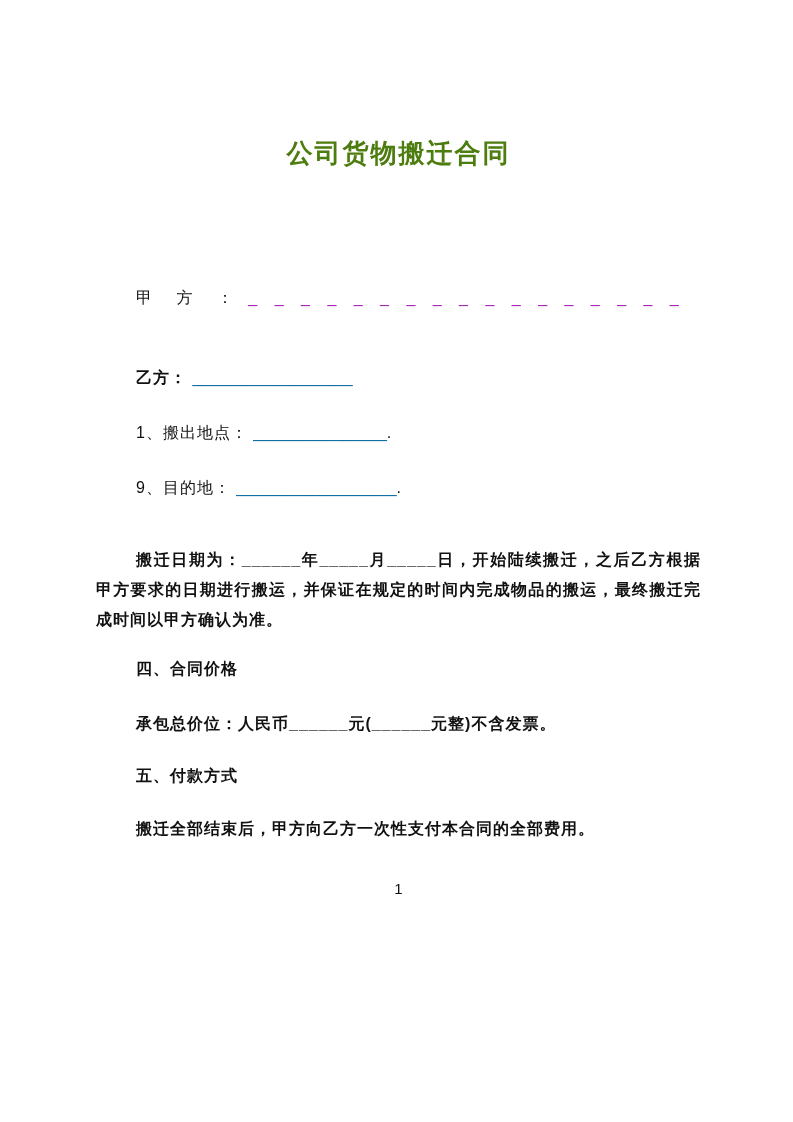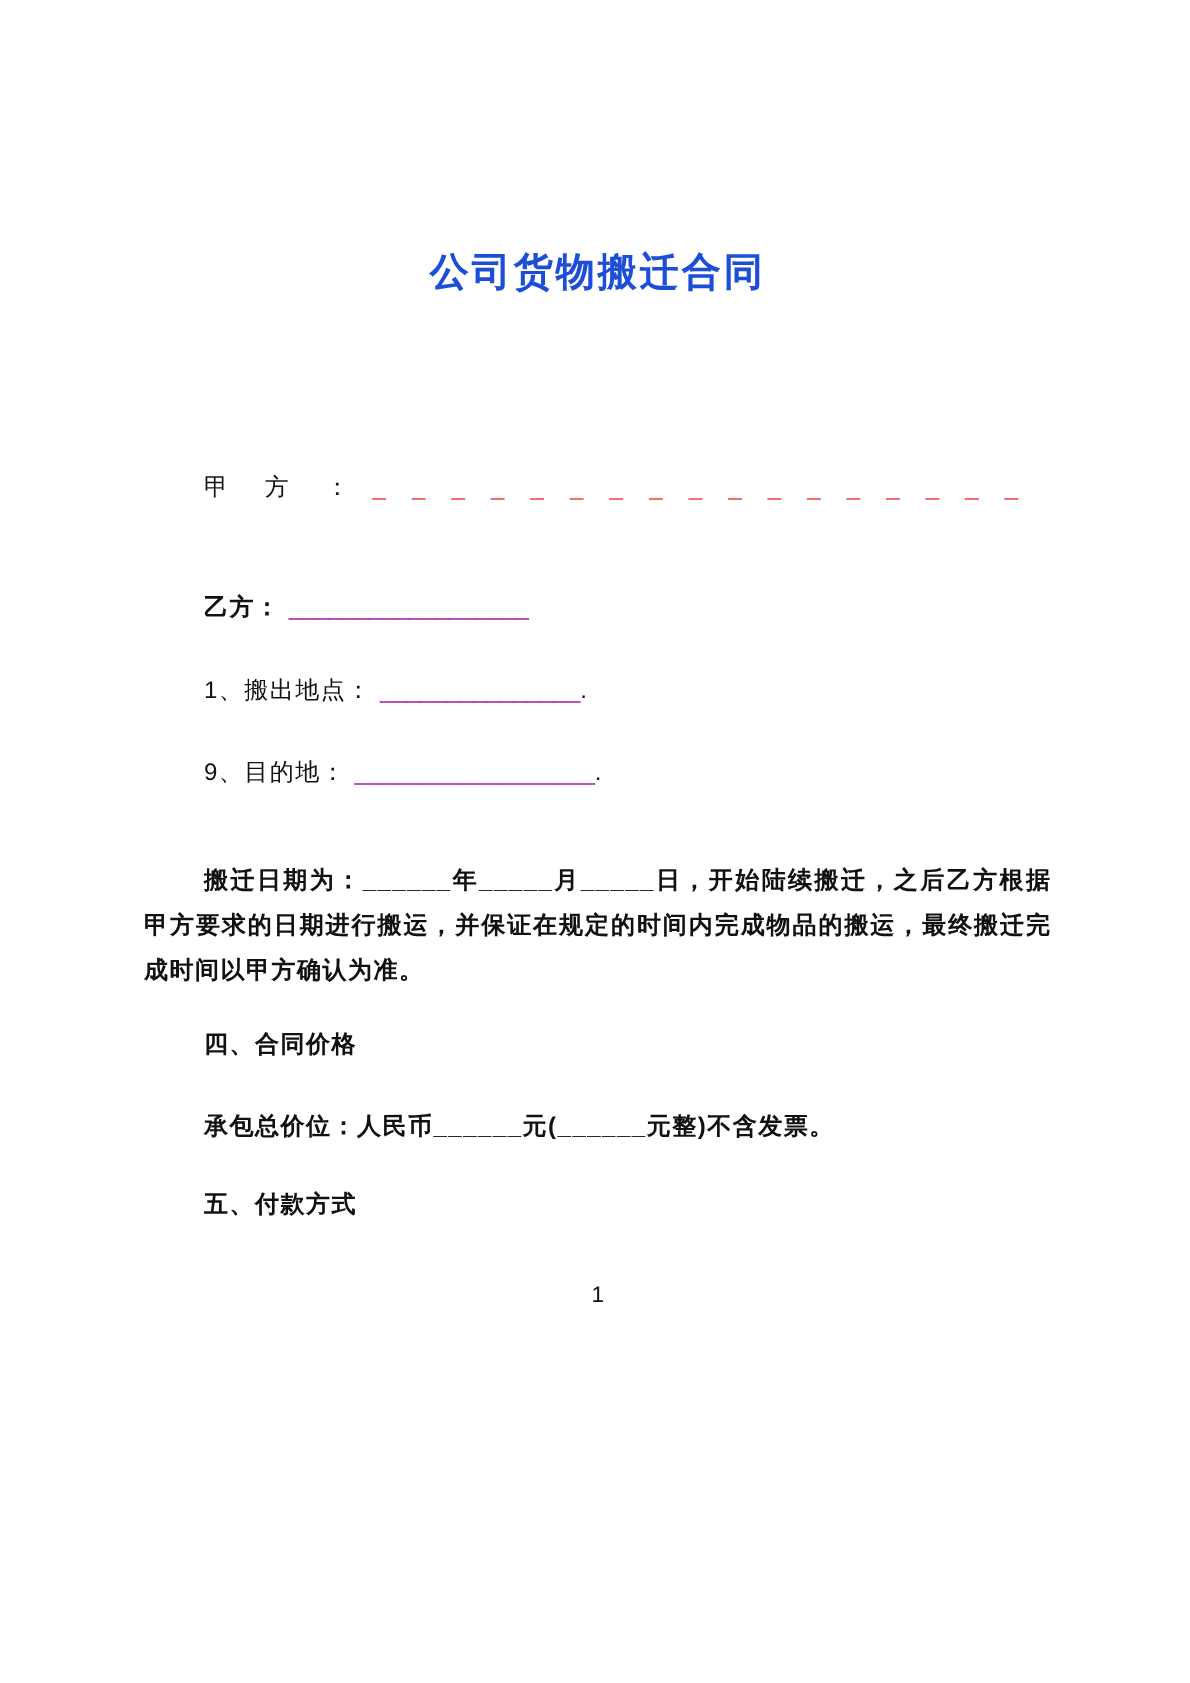--- a/index.html
+++ b/index.html
@@ -18,42 +18,41 @@
     height: 1122px;
     background: #ffffff;
     padding: 136px 92px 0 96px;
   }
   .doc-title {
     font-size: 26px;
     font-weight: bold;
     text-align: center;
     letter-spacing: 2px;
     line-height: 34px;
-    color: #1d4ed8;
-    margin-top: 28px;
+    color: #4d7c0f;
   }
   p.line {
     font-size: 16px;
     line-height: 30px;
     letter-spacing: 1px;
     text-indent: 40px;
     color: #111111;
   }
   .bold { font-weight: bold; }
   .party-a { margin-top: 113px; }
   .party-a .label { font-weight: normal; letter-spacing: 10px; }
   .blank-spaced {
     letter-spacing: 0;
     word-spacing: 13px;
-    color: #ef4444;
+    color: #a21caf;
     font-weight: normal;
   }
   .blank {
     letter-spacing: 0;
-    color: #a21caf;
+    color: #0369a1;
     font-weight: normal;
   }
   .blank.wrap { word-break: break-all; }
   .party-b { margin-top: 50px; }
   .clause1 { margin-top: 28px; }
   .clause2-h { margin-top: 17px; }
   .item1 { margin-top: 25px; }
   .item2 { margin-top: 25px; }
   .clause3-h { margin-top: 20px; }
   .clause3-body { margin-top: 42px; text-align: justify; }
@@ -100,16 +99,17 @@
 
 
   <p class="line bold clause3-body">搬迁日期为：______年_____月_____日，开始陆续搬迁，之后乙方根据甲方要求的日期进行搬运，并保证在规定的时间内完成物品的搬运，最终搬迁完成时间以甲方确认为准。</p>
 
   <p class="line bold clause4-h">四、合同价格</p>
 
   <p class="line bold clause4-body">承包总价位：人民币______元(______元整)不含发票。</p>
 
   <p class="line bold clause5-h">五、付款方式</p>
 
+  <p class="line bold clause5-body">搬迁全部结束后，甲方向乙方一次性支付本合同的全部费用。</p>
 
   <div class="footer">1</div>
 
 </div>
 
 </body></html>

